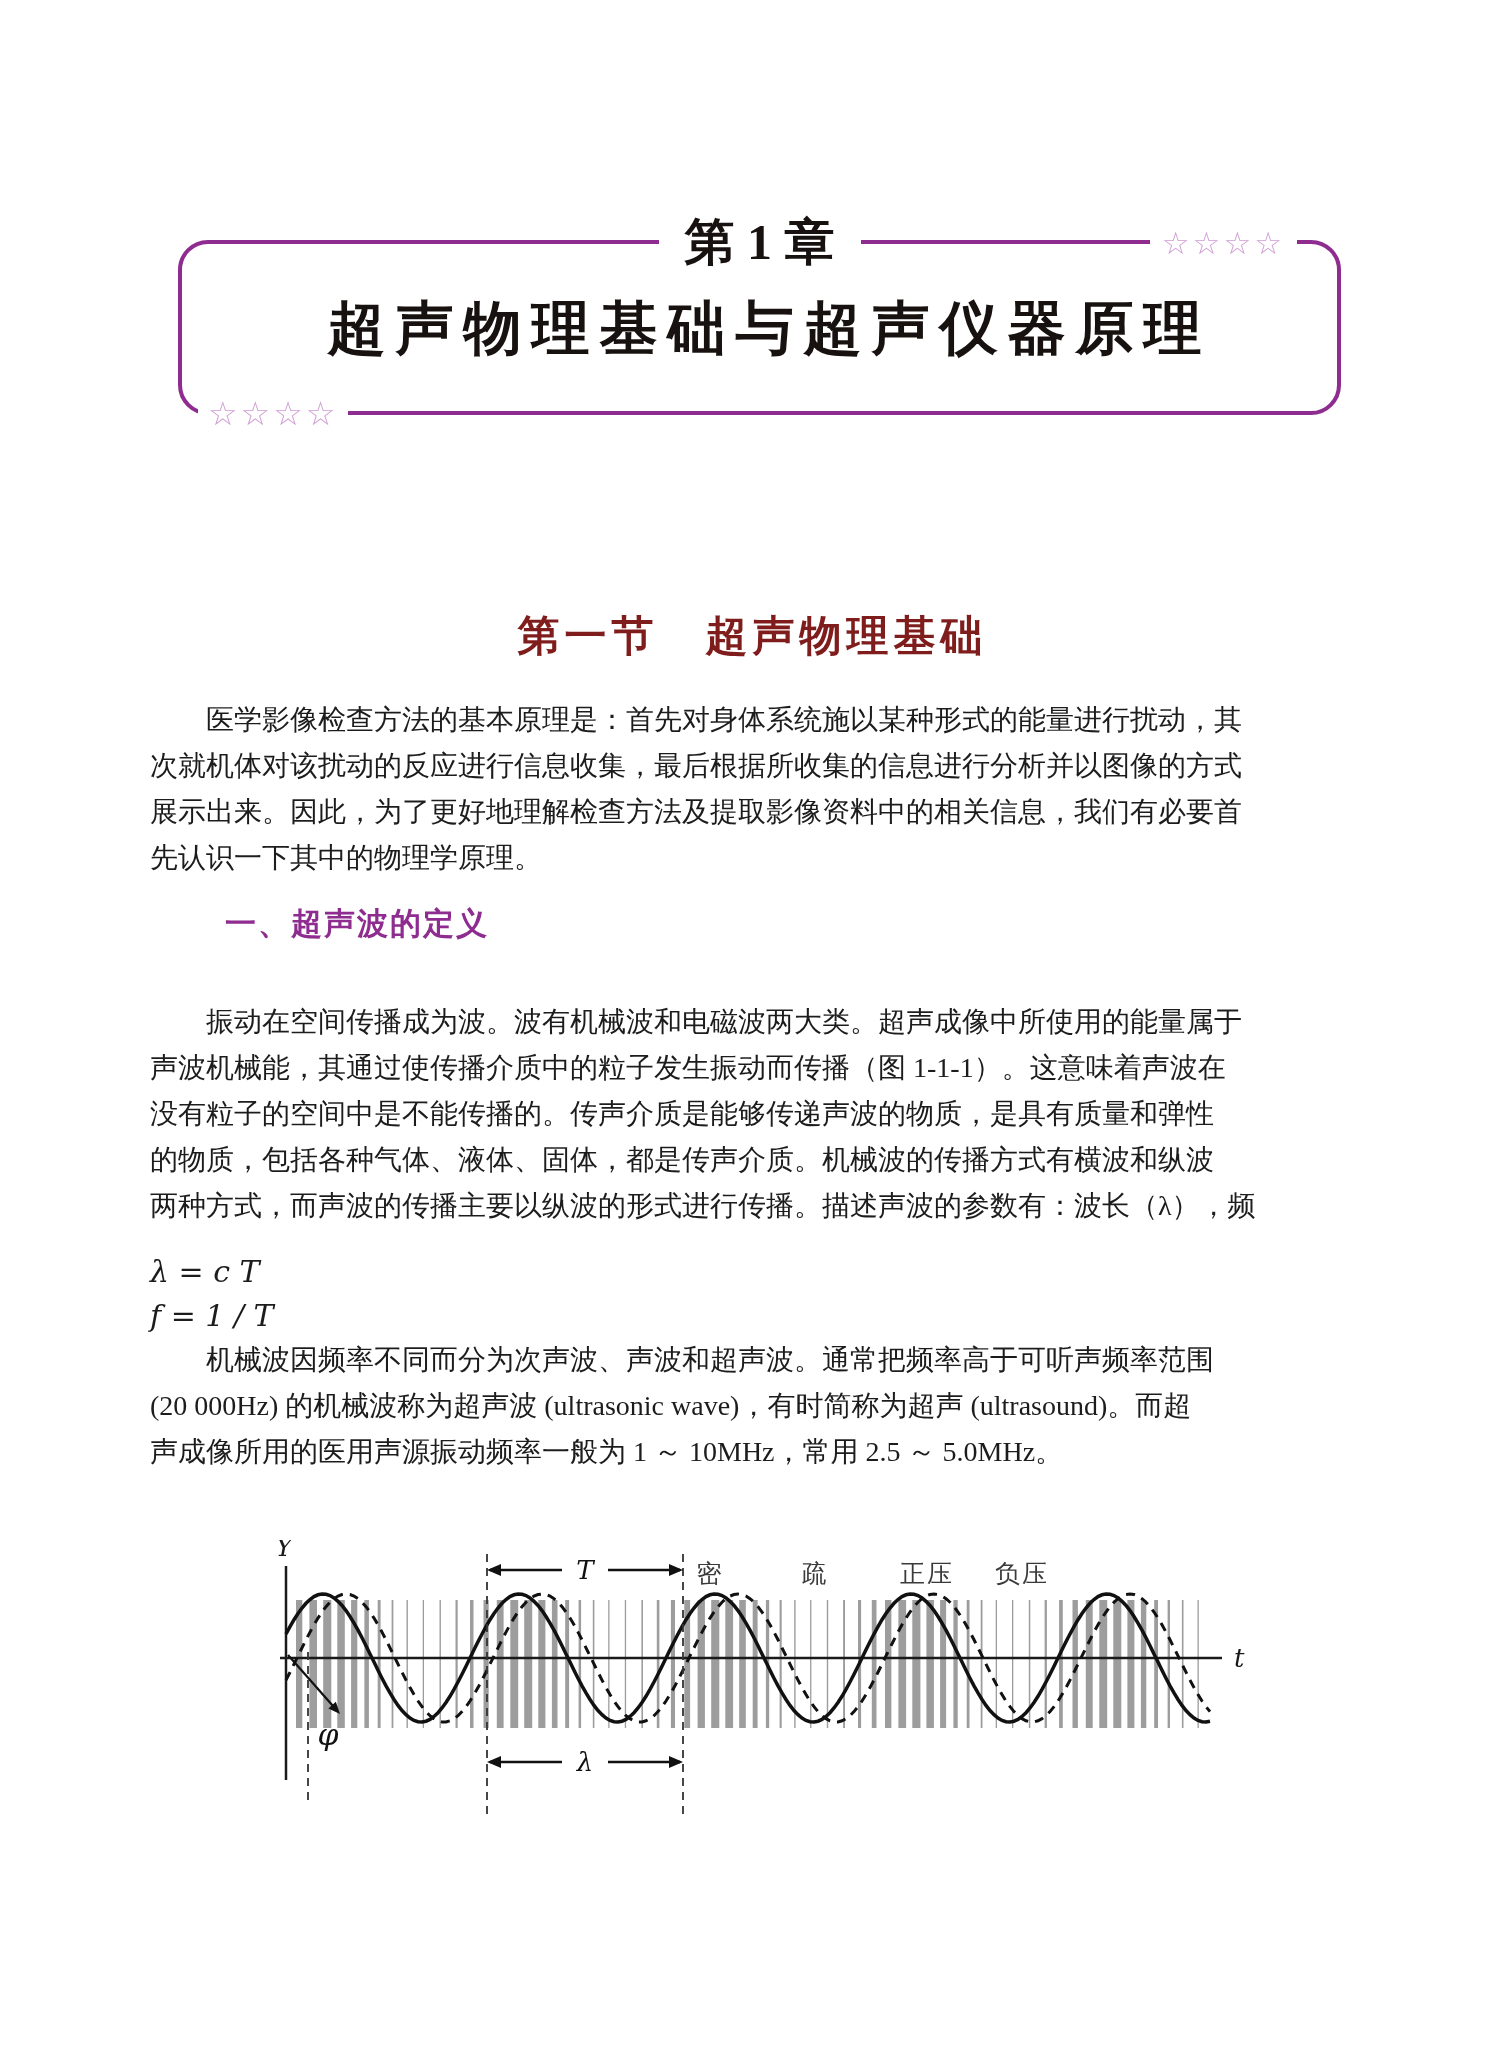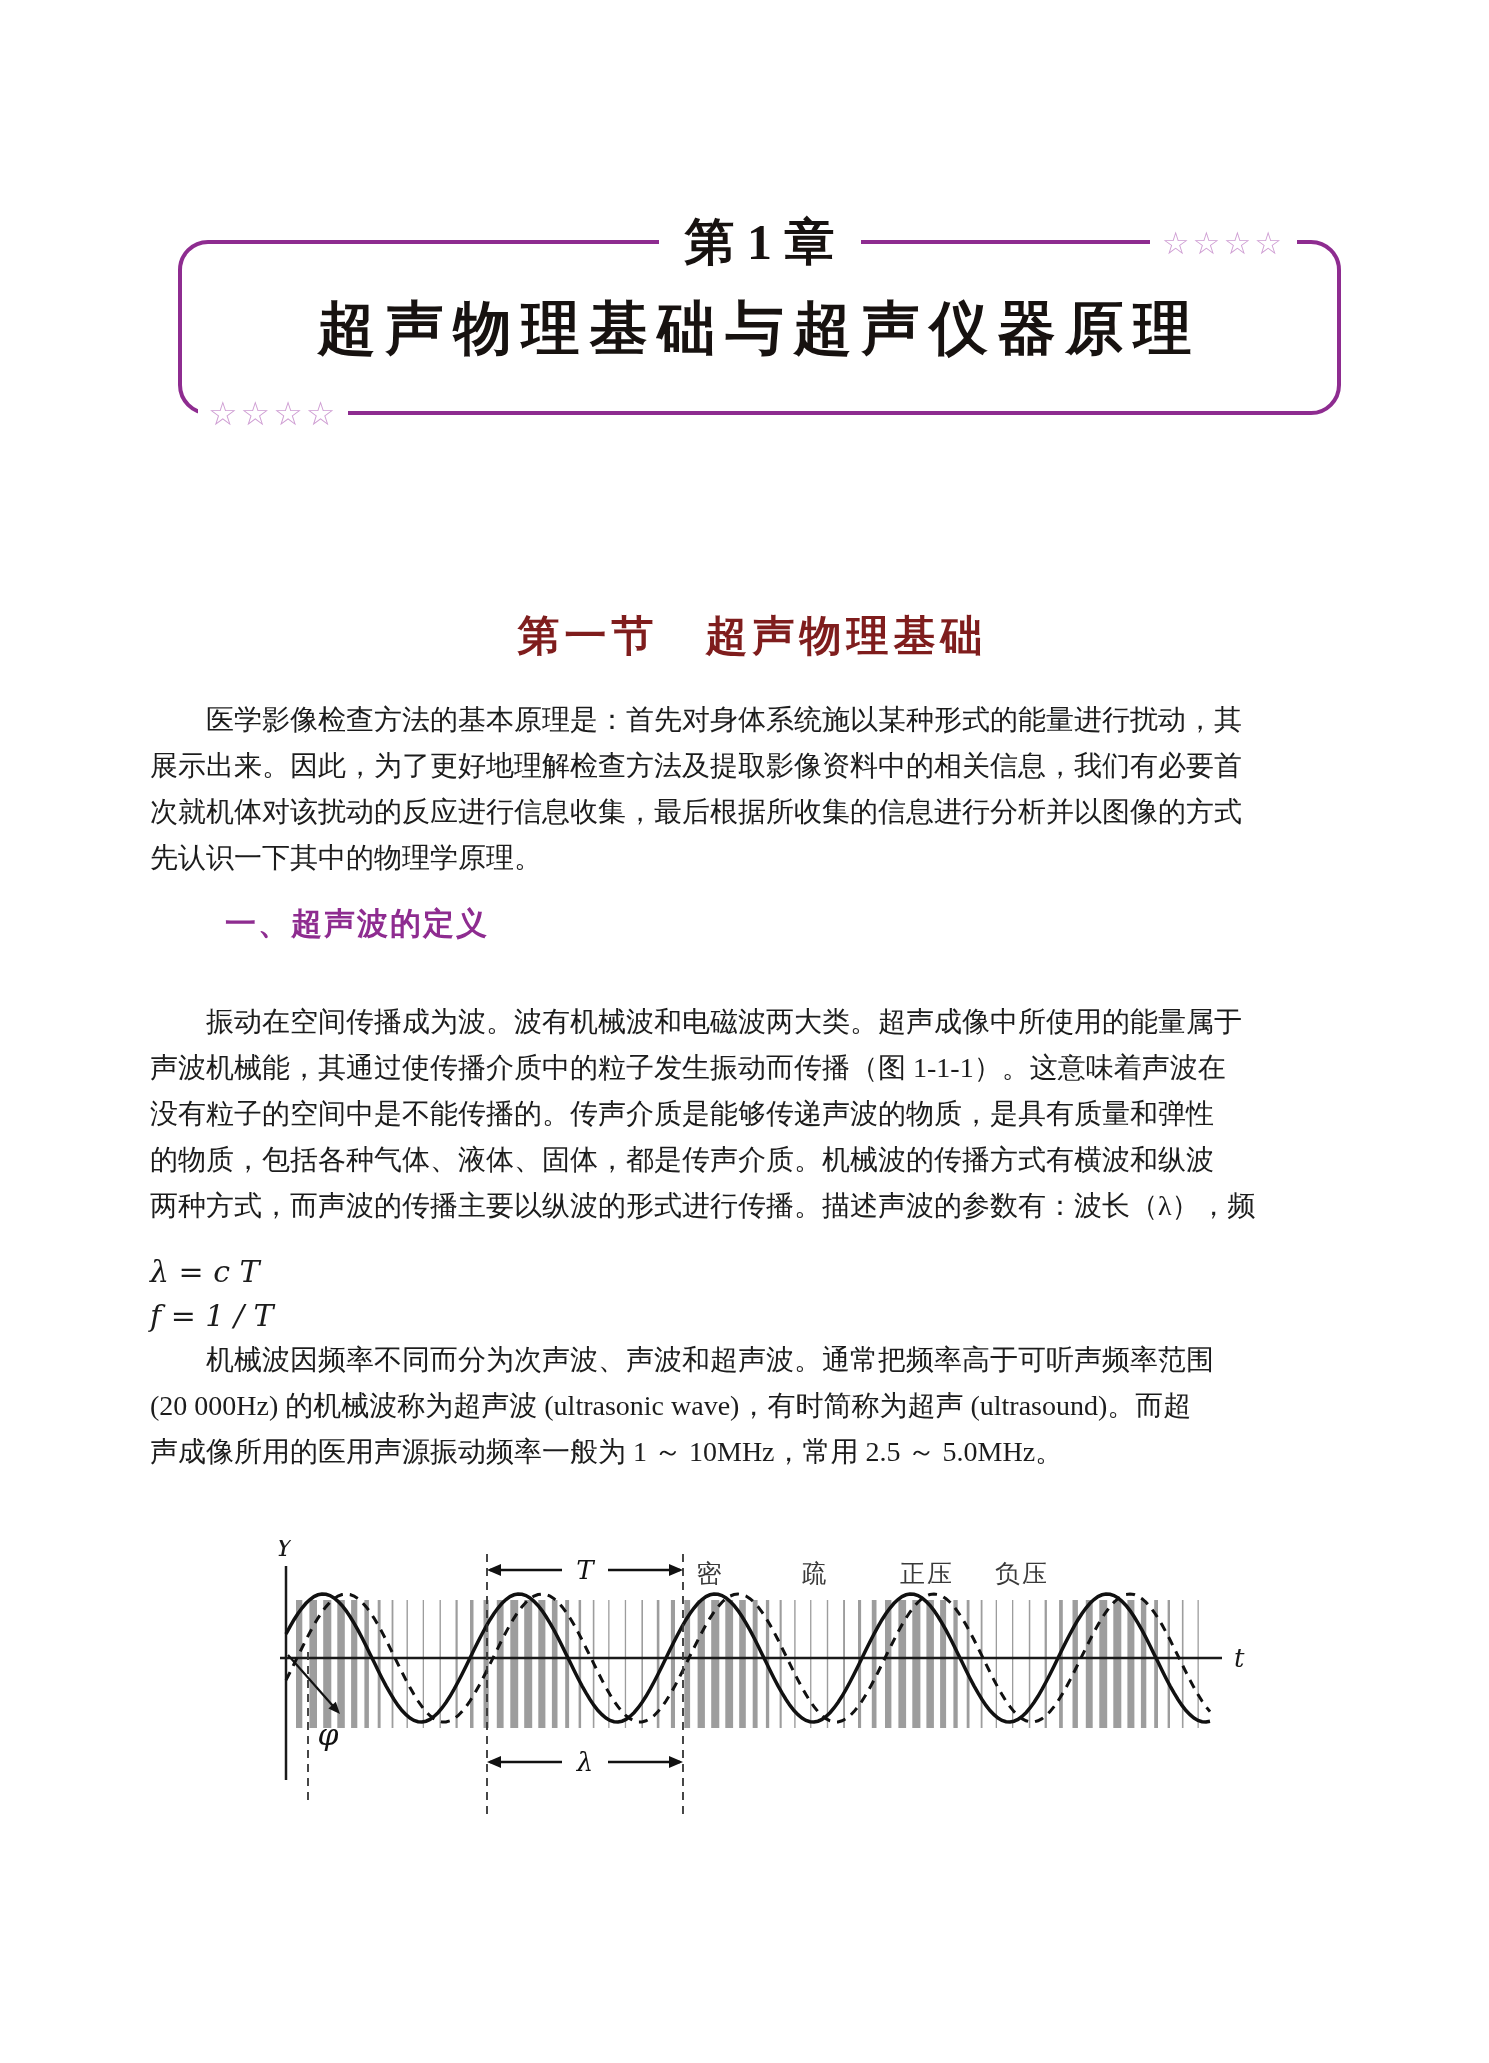--- a/index.html
+++ b/index.html
@@ -20,21 +20,21 @@
   }
   .stars{
     font-family:"Liberation Sans", sans-serif;color:#cf9ed3;letter-spacing:3px;
     background:#ffffff;white-space:nowrap;position:absolute;
   }
   .stars-top{top:-19px;right:40px;height:38px;line-height:38px;font-size:31px;padding:0 12px;}
   .stars-bottom{bottom:-22px;left:16px;height:38px;line-height:38px;font-size:33px;padding:0 10px;}
   .chapter-title{
     position:absolute;top:46px;left:0;width:100%;margin:0;text-align:center;
     font-family:"Liberation Sans", sans-serif;font-weight:700;font-size:58px;
-    letter-spacing:10px;color:#171210;
+    letter-spacing:10px;color:#171210;padding-left:10px;
   }
   
   .section-title{
     position:absolute;top:608px;left:8px;width:100%;margin:0;text-align:center;
     font-family:"Liberation Serif", serif;font-weight:600;font-size:42px;
     letter-spacing:5px;color:#7f1d1d;
   }
   
   .body-para{position:absolute;left:150px;width:1190px;font-size:28px;}
   .body-para .tline{height:46px;line-height:46px;white-space:pre;}
@@ -72,22 +72,22 @@
     <div class="chapter-label">第 1 章</div>
     <div class="stars stars-top">☆☆☆☆</div>
     <div class="stars stars-bottom">☆☆☆☆</div>
     <h1 class="chapter-title">超声物理基础与超声仪器原理</h1>
   </div>
 
   <h2 class="section-title">第一节　超声物理基础</h2>
 
   <div class="body-para para-intro">
       <div class="tline">　　医学影像检查方法的基本原理是：首先对身体系统施以某种形式的能量进行扰动，其</div>
+      <div class="tline">次就机体对该扰动的反应进行信息收集，最后根据所收集的信息进行分析并以图像的方式</div>
       <div class="tline">展示出来。因此，为了更好地理解检查方法及提取影像资料中的相关信息，我们有必要首</div>
-      <div class="tline">次就机体对该扰动的反应进行信息收集，最后根据所收集的信息进行分析并以图像的方式</div>
       <div class="tline">先认识一下其中的物理学原理。</div>
     </div>
 
   <h3 class="subsection-title">一、超声波的定义</h3>
 
   <div class="body-para para-definition">
       <div class="tline">　　振动在空间传播成为波。波有机械波和电磁波两大类。超声成像中所使用的能量属于</div>
       <div class="tline">声波机械能，其通过使传播介质中的粒子发生振动而传播（图 1-1-1）。这意味着声波在</div>
       <div class="tline">没有粒子的空间中是不能传播的。传声介质是能够传递声波的物质，是具有质量和弹性</div>
       <div class="tline">的物质，包括各种气体、液体、固体，都是传声介质。机械波的传播方式有横波和纵波</div>

